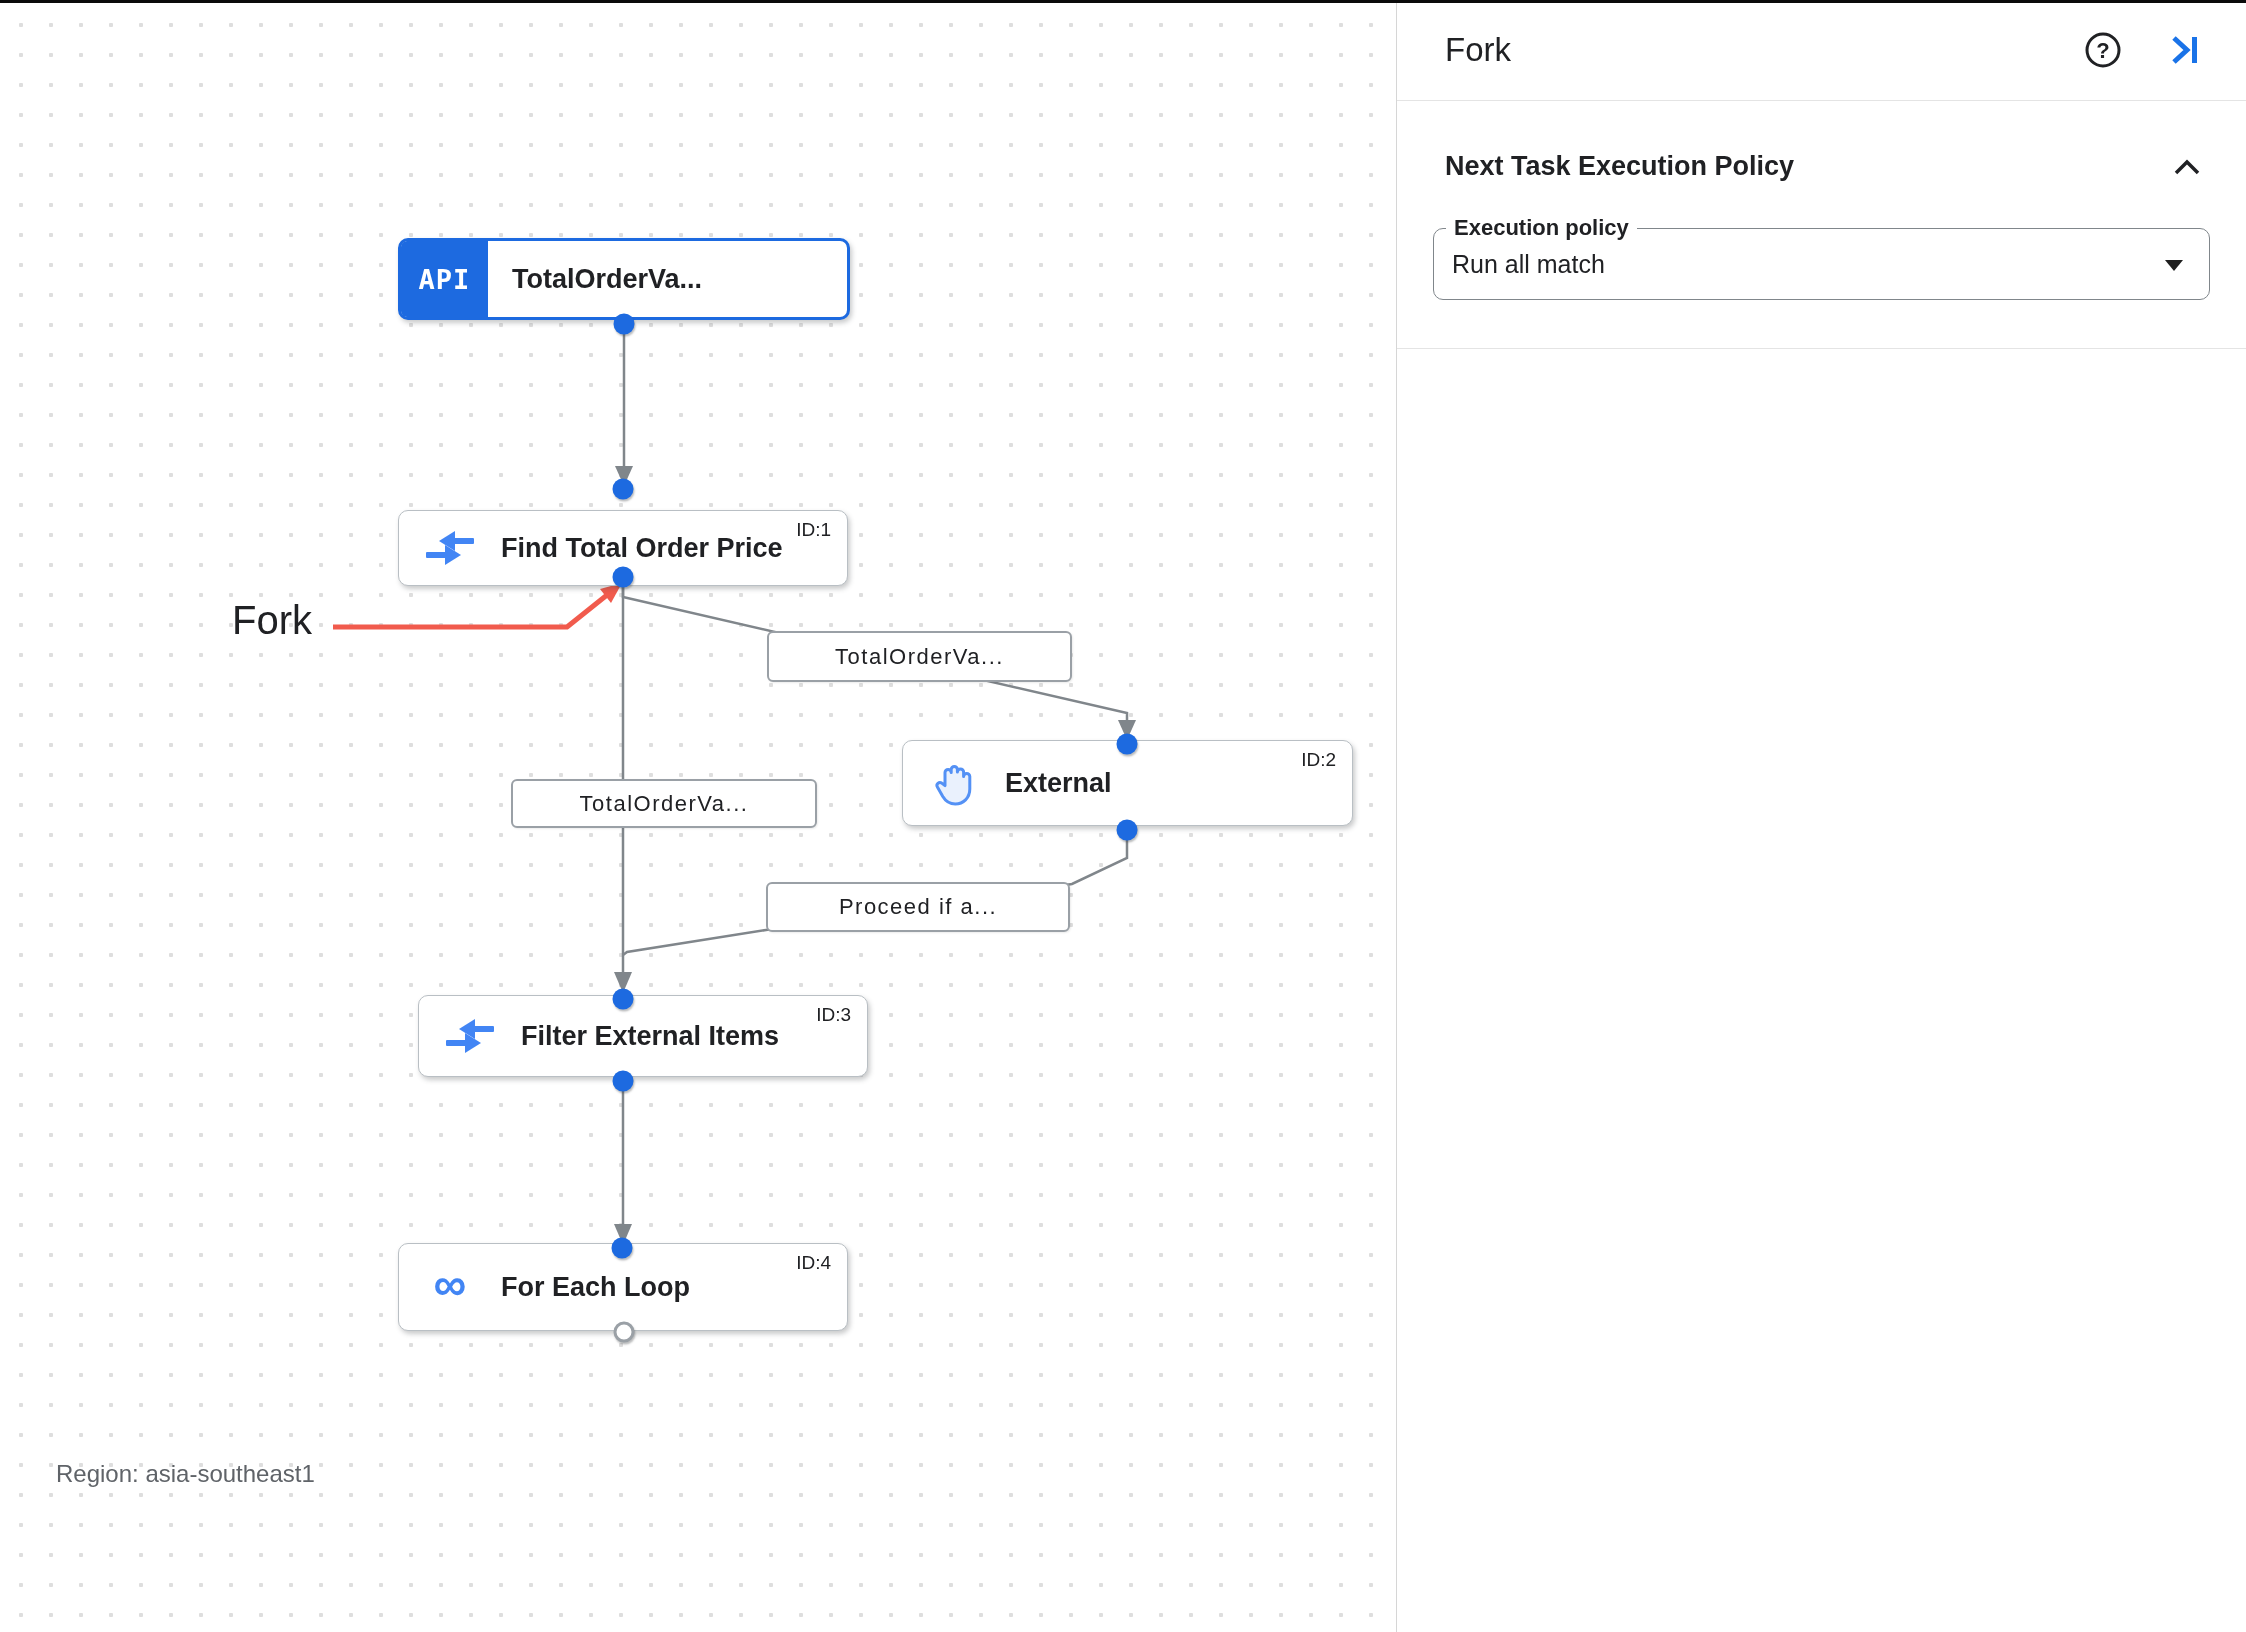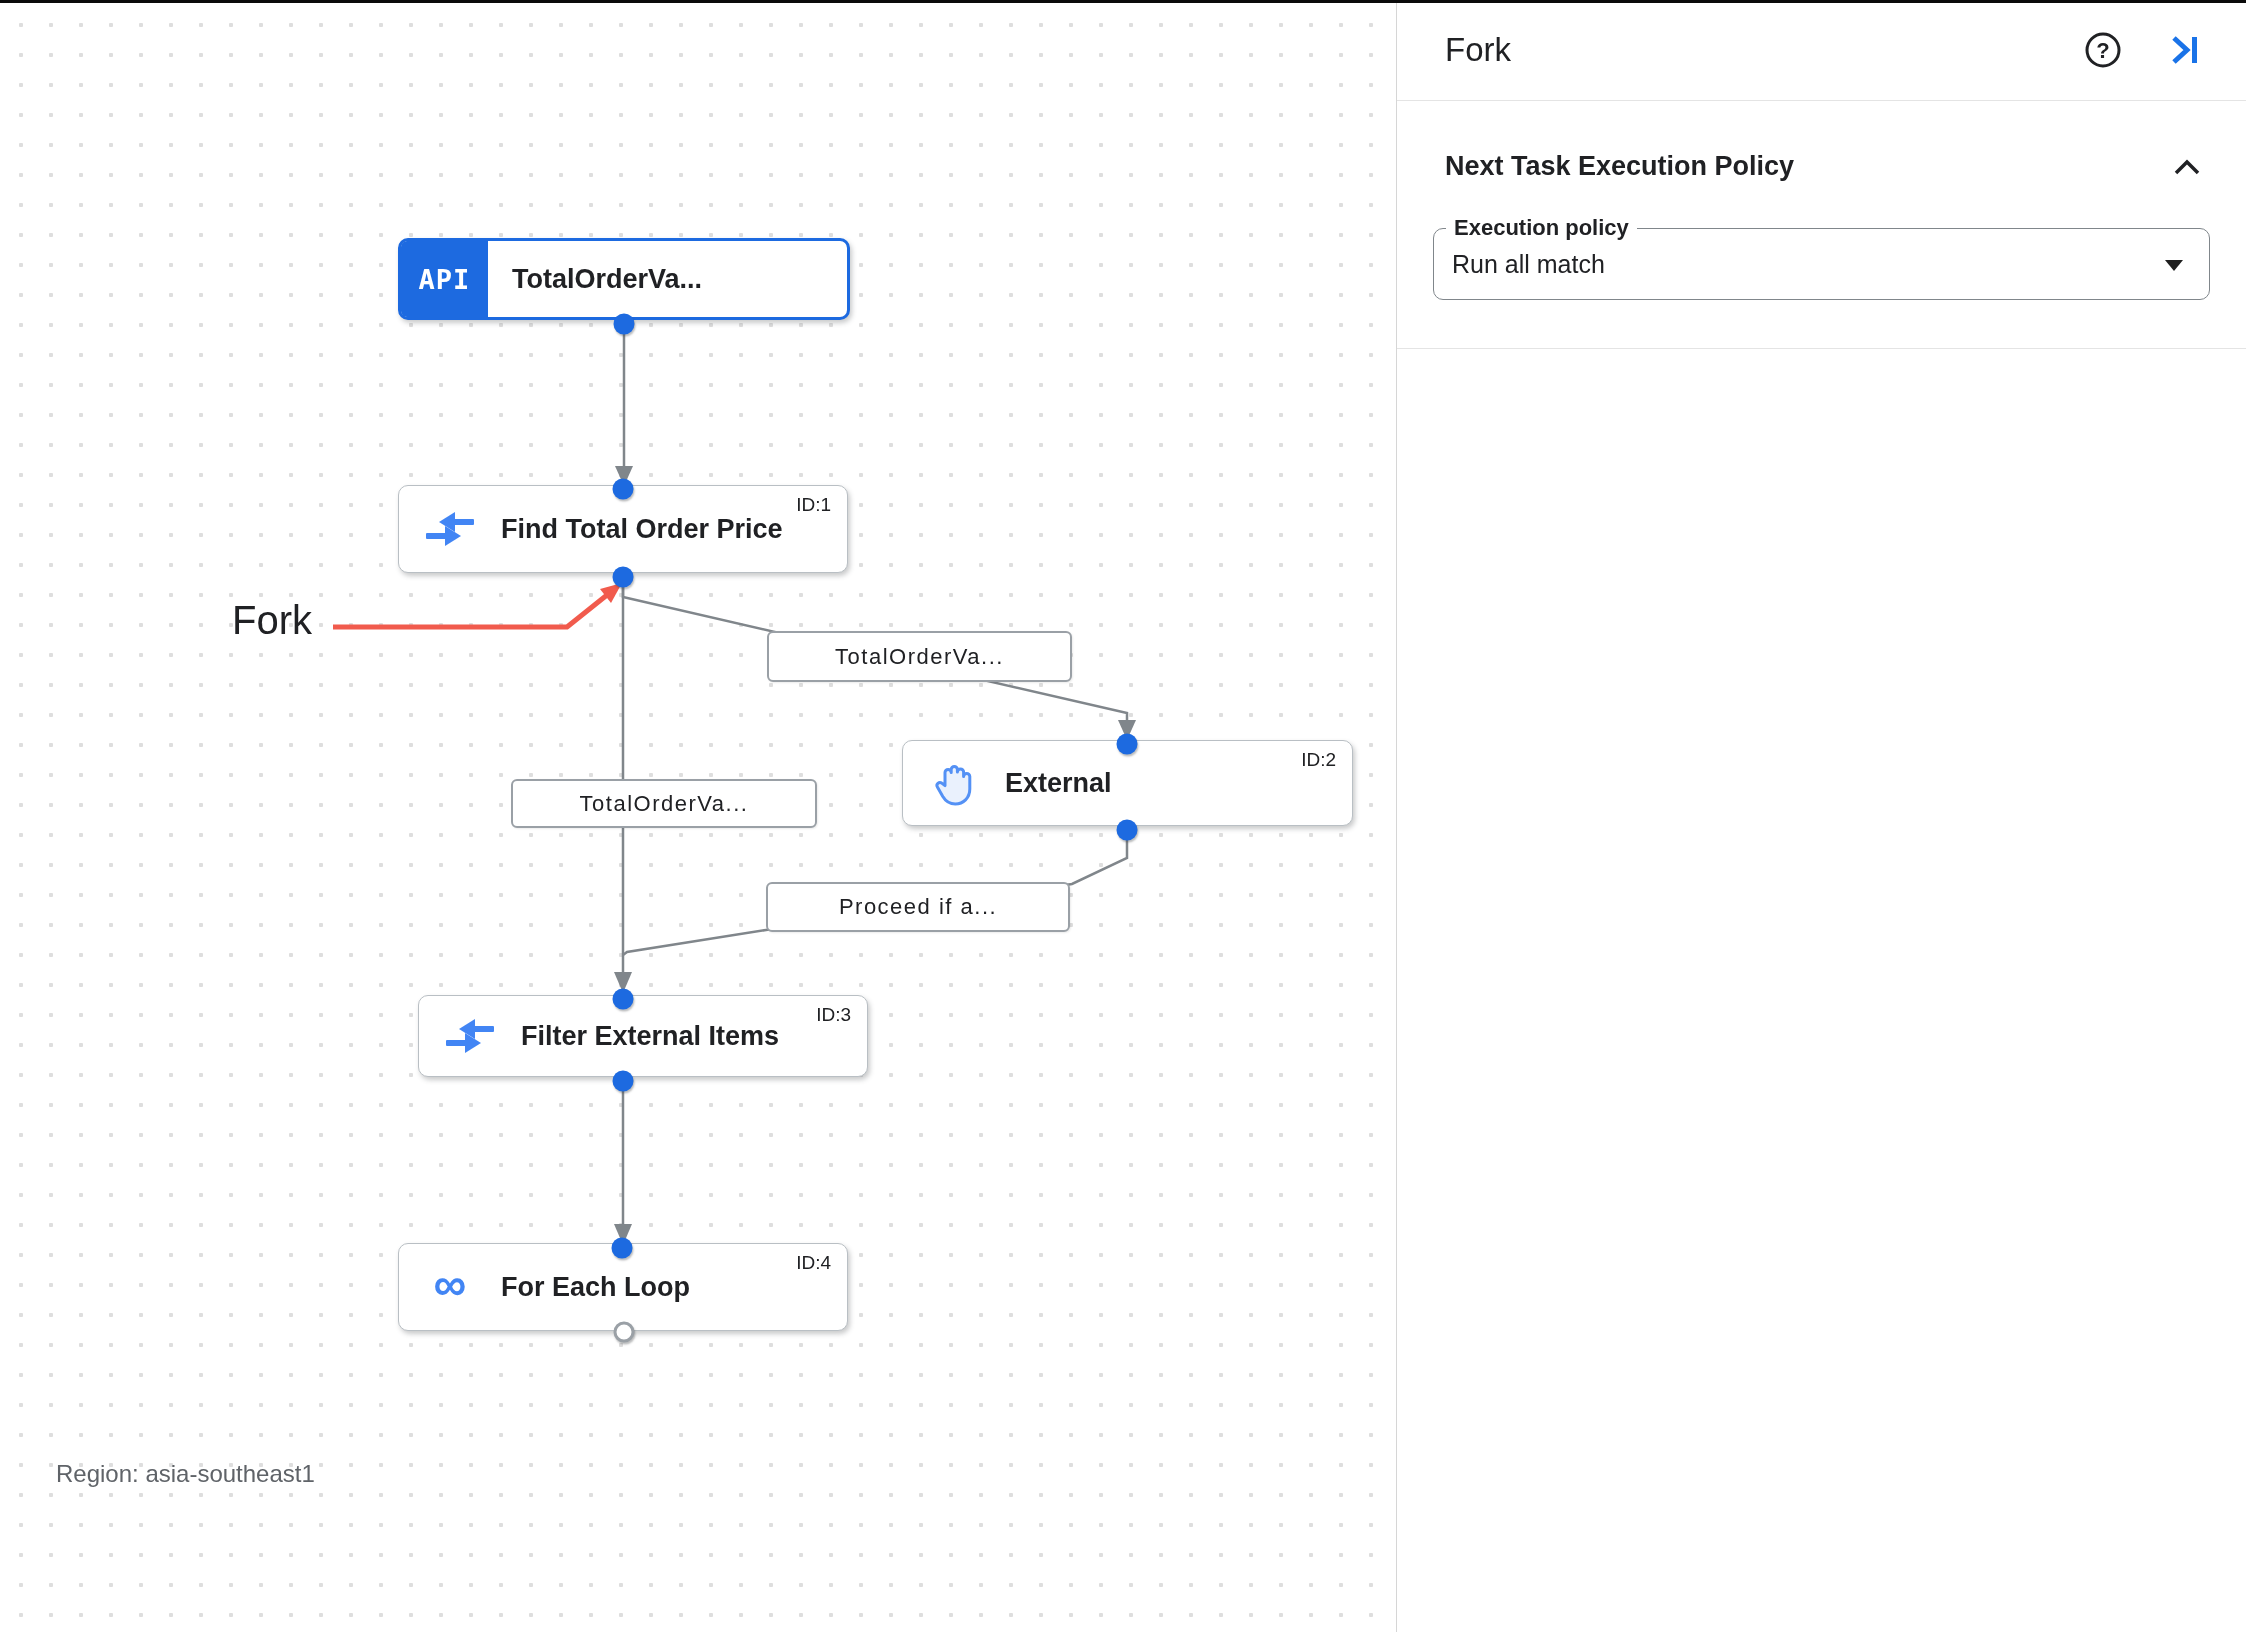--- a/index.html
+++ b/index.html
@@ -101,21 +101,21 @@
   </div>
   <div class="edge-label" style="left:766px;top:882px;width:304px;height:50px">
     <span>Proceed if a...</span>
   </div>
 
   <div class="node selected" style="left:398px;top:238px;width:452px;height:82px">
     <span class="badge">API</span>
     <span class="node-title">TotalOrderVa...</span>
   </div>
 
-  <div class="node" style="left:398px;top:485px;width:450px;height:88px">
+  <div class="node" style="left:398px;top:510px;width:450px;height:76px">
     <span class="node-id">ID:1</span>
     <span class="node-icon">
       <svg width="50" height="38" viewBox="0 0 50 38">
         <g fill="#4285f4">
           <rect x="1" y="23" width="20" height="6" rx="1"></rect>
           <polygon points="20,16 36,26 20,36"></polygon>
           <rect x="29" y="9" width="20" height="6" rx="1"></rect>
           <polygon points="30,2 14,12 30,22"></polygon>
         </g>
       </svg>

